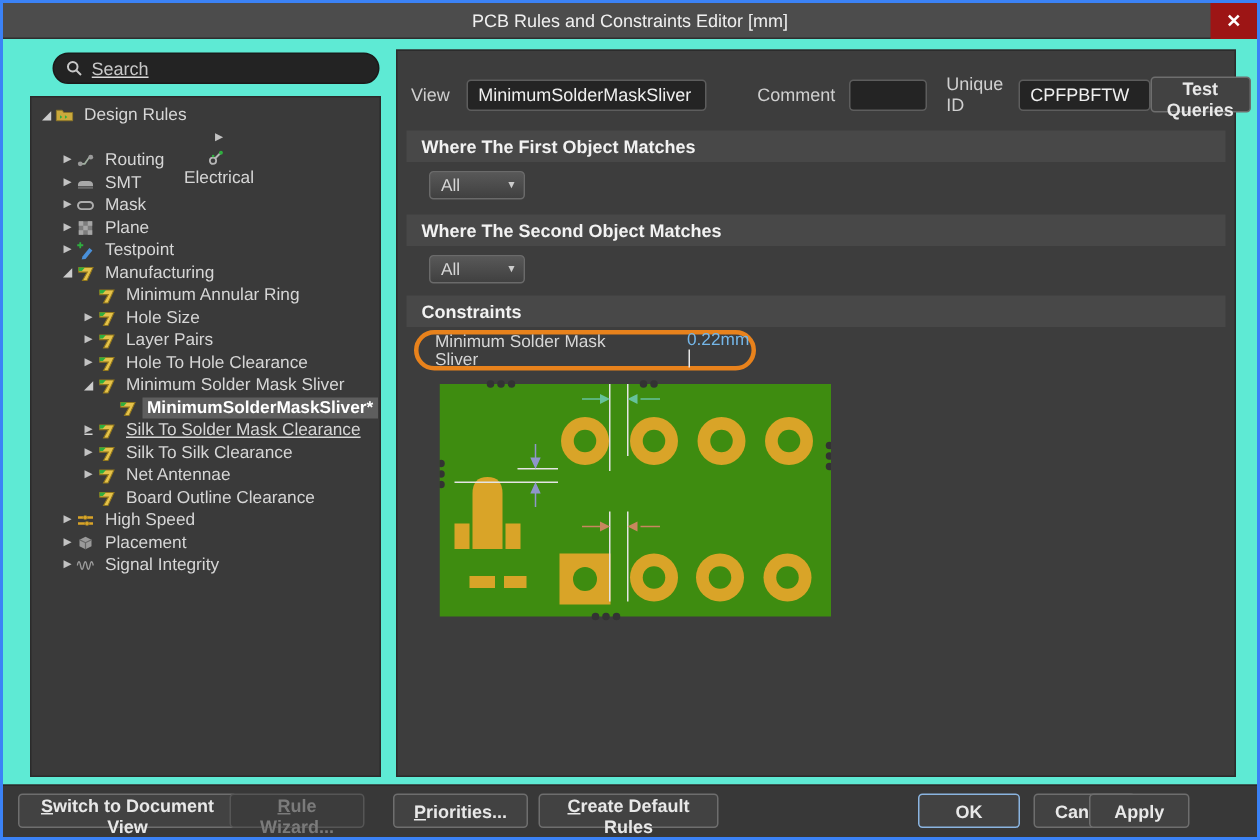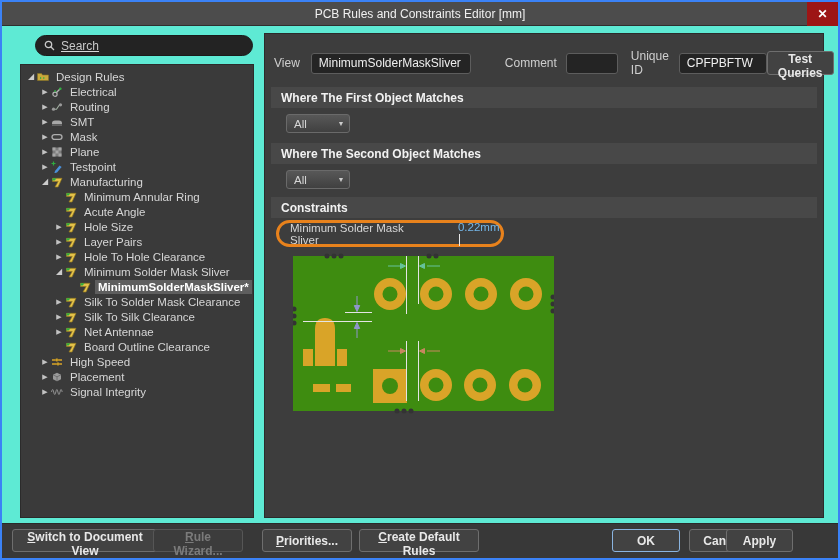--- a/index.html
+++ b/index.html
@@ -126,21 +126,21 @@
           <span class="tree-arrow exp">◢</span>
           <span class="tree-icon">
             <svg viewBox="0 0 12 12">
               <path d="M0.5 2.5h4l1 1.5h6v5.5h-11z" fill="#caa93c" stroke="#8a7426" stroke-width="0.6"></path>
               <path d="M3 5.8l1.6 1.2L3 8.2z" fill="#2fae3f"></path>
               <path d="M6.3 5.8l1.6 1.2-1.6 1.2z" fill="#2fae3f"></path>
             </svg>
           </span>
           <span class="tree-label">Design Rules</span>
         </div>
-        <div class="tree-row" style="padding-left: 18px;">
+        <div class="tree-row" style="padding-left: 18px; flex-direction: column;">
           <span class="tree-arrow">▶</span>
           <span class="tree-icon">
             <svg viewBox="0 0 12 12">
               <circle cx="4" cy="8.2" r="2.1" fill="none" stroke="#b5b5b5" stroke-width="1.2"></circle>
               <path d="M5.5 6.5L9.7 2.3" stroke="#b5b5b5" stroke-width="1.3"></path>
               <circle cx="9.3" cy="2.8" r="1.3" fill="#2fae3f"></circle>
               <circle cx="4.1" cy="5" r="0.9" fill="#2fae3f"></circle>
             </svg>
           </span>
           <span class="tree-label">Electrical</span>
@@ -209,30 +209,20 @@
           <span class="tree-arrow"></span>
           <span class="tree-icon">
             <svg viewBox="0 0 12 12">
               <polygon points="1.5,2.3 11,2.3 7,11 4,11 7.2,5.4 1.5,5.4" fill="#e5c24a" stroke="#93781c" stroke-width="0.7"></polygon>
               <polygon points="1.5,2.3 5.6,2.3 3.6,4.6 1.5,4.6" fill="#2fae3f"></polygon>
             </svg>
           </span>
           <span class="tree-label">Minimum Annular Ring</span>
         </div>
         <div class="tree-row" style="padding-left: 32px;">
-          <span class="tree-arrow"></span>
-          <span class="tree-icon">
-            <svg viewBox="0 0 12 12">
-              <polygon points="1.5,2.3 11,2.3 7,11 4,11 7.2,5.4 1.5,5.4" fill="#e5c24a" stroke="#93781c" stroke-width="0.7"></polygon>
-              <polygon points="1.5,2.3 5.6,2.3 3.6,4.6 1.5,4.6" fill="#2fae3f"></polygon>
-            </svg>
-          </span>
-          <span class="tree-label">Acute Angle</span>
-        </div>
-        <div class="tree-row" style="padding-left: 32px;">
           <span class="tree-arrow">▶</span>
           <span class="tree-icon">
             <svg viewBox="0 0 12 12">
               <polygon points="1.5,2.3 11,2.3 7,11 4,11 7.2,5.4 1.5,5.4" fill="#e5c24a" stroke="#93781c" stroke-width="0.7"></polygon>
               <polygon points="1.5,2.3 5.6,2.3 3.6,4.6 1.5,4.6" fill="#2fae3f"></polygon>
             </svg>
           </span>
           <span class="tree-label">Hole Size</span>
         </div>
         <div class="tree-row" style="padding-left: 32px;">
@@ -268,21 +258,21 @@
         <div class="tree-row selected" style="padding-left: 46px;">
           <span class="tree-arrow"></span>
           <span class="tree-icon">
             <svg viewBox="0 0 12 12">
               <polygon points="1.5,2.3 11,2.3 7,11 4,11 7.2,5.4 1.5,5.4" fill="#e5c24a" stroke="#93781c" stroke-width="0.7"></polygon>
               <polygon points="1.5,2.3 5.6,2.3 3.6,4.6 1.5,4.6" fill="#2fae3f"></polygon>
             </svg>
           </span>
           <span class="tree-label">MinimumSolderMaskSliver*</span>
         </div>
-        <div class="tree-row" style="padding-left: 32px;">
+        <div class="tree-row" style="padding-left: 32px; text-decoration: underline;">
           <span class="tree-arrow">▶</span>
           <span class="tree-icon">
             <svg viewBox="0 0 12 12">
               <polygon points="1.5,2.3 11,2.3 7,11 4,11 7.2,5.4 1.5,5.4" fill="#e5c24a" stroke="#93781c" stroke-width="0.7"></polygon>
               <polygon points="1.5,2.3 5.6,2.3 3.6,4.6 1.5,4.6" fill="#2fae3f"></polygon>
             </svg>
           </span>
           <span class="tree-label">Silk To Solder Mask Clearance</span>
         </div>
         <div class="tree-row" style="padding-left: 32px;">

